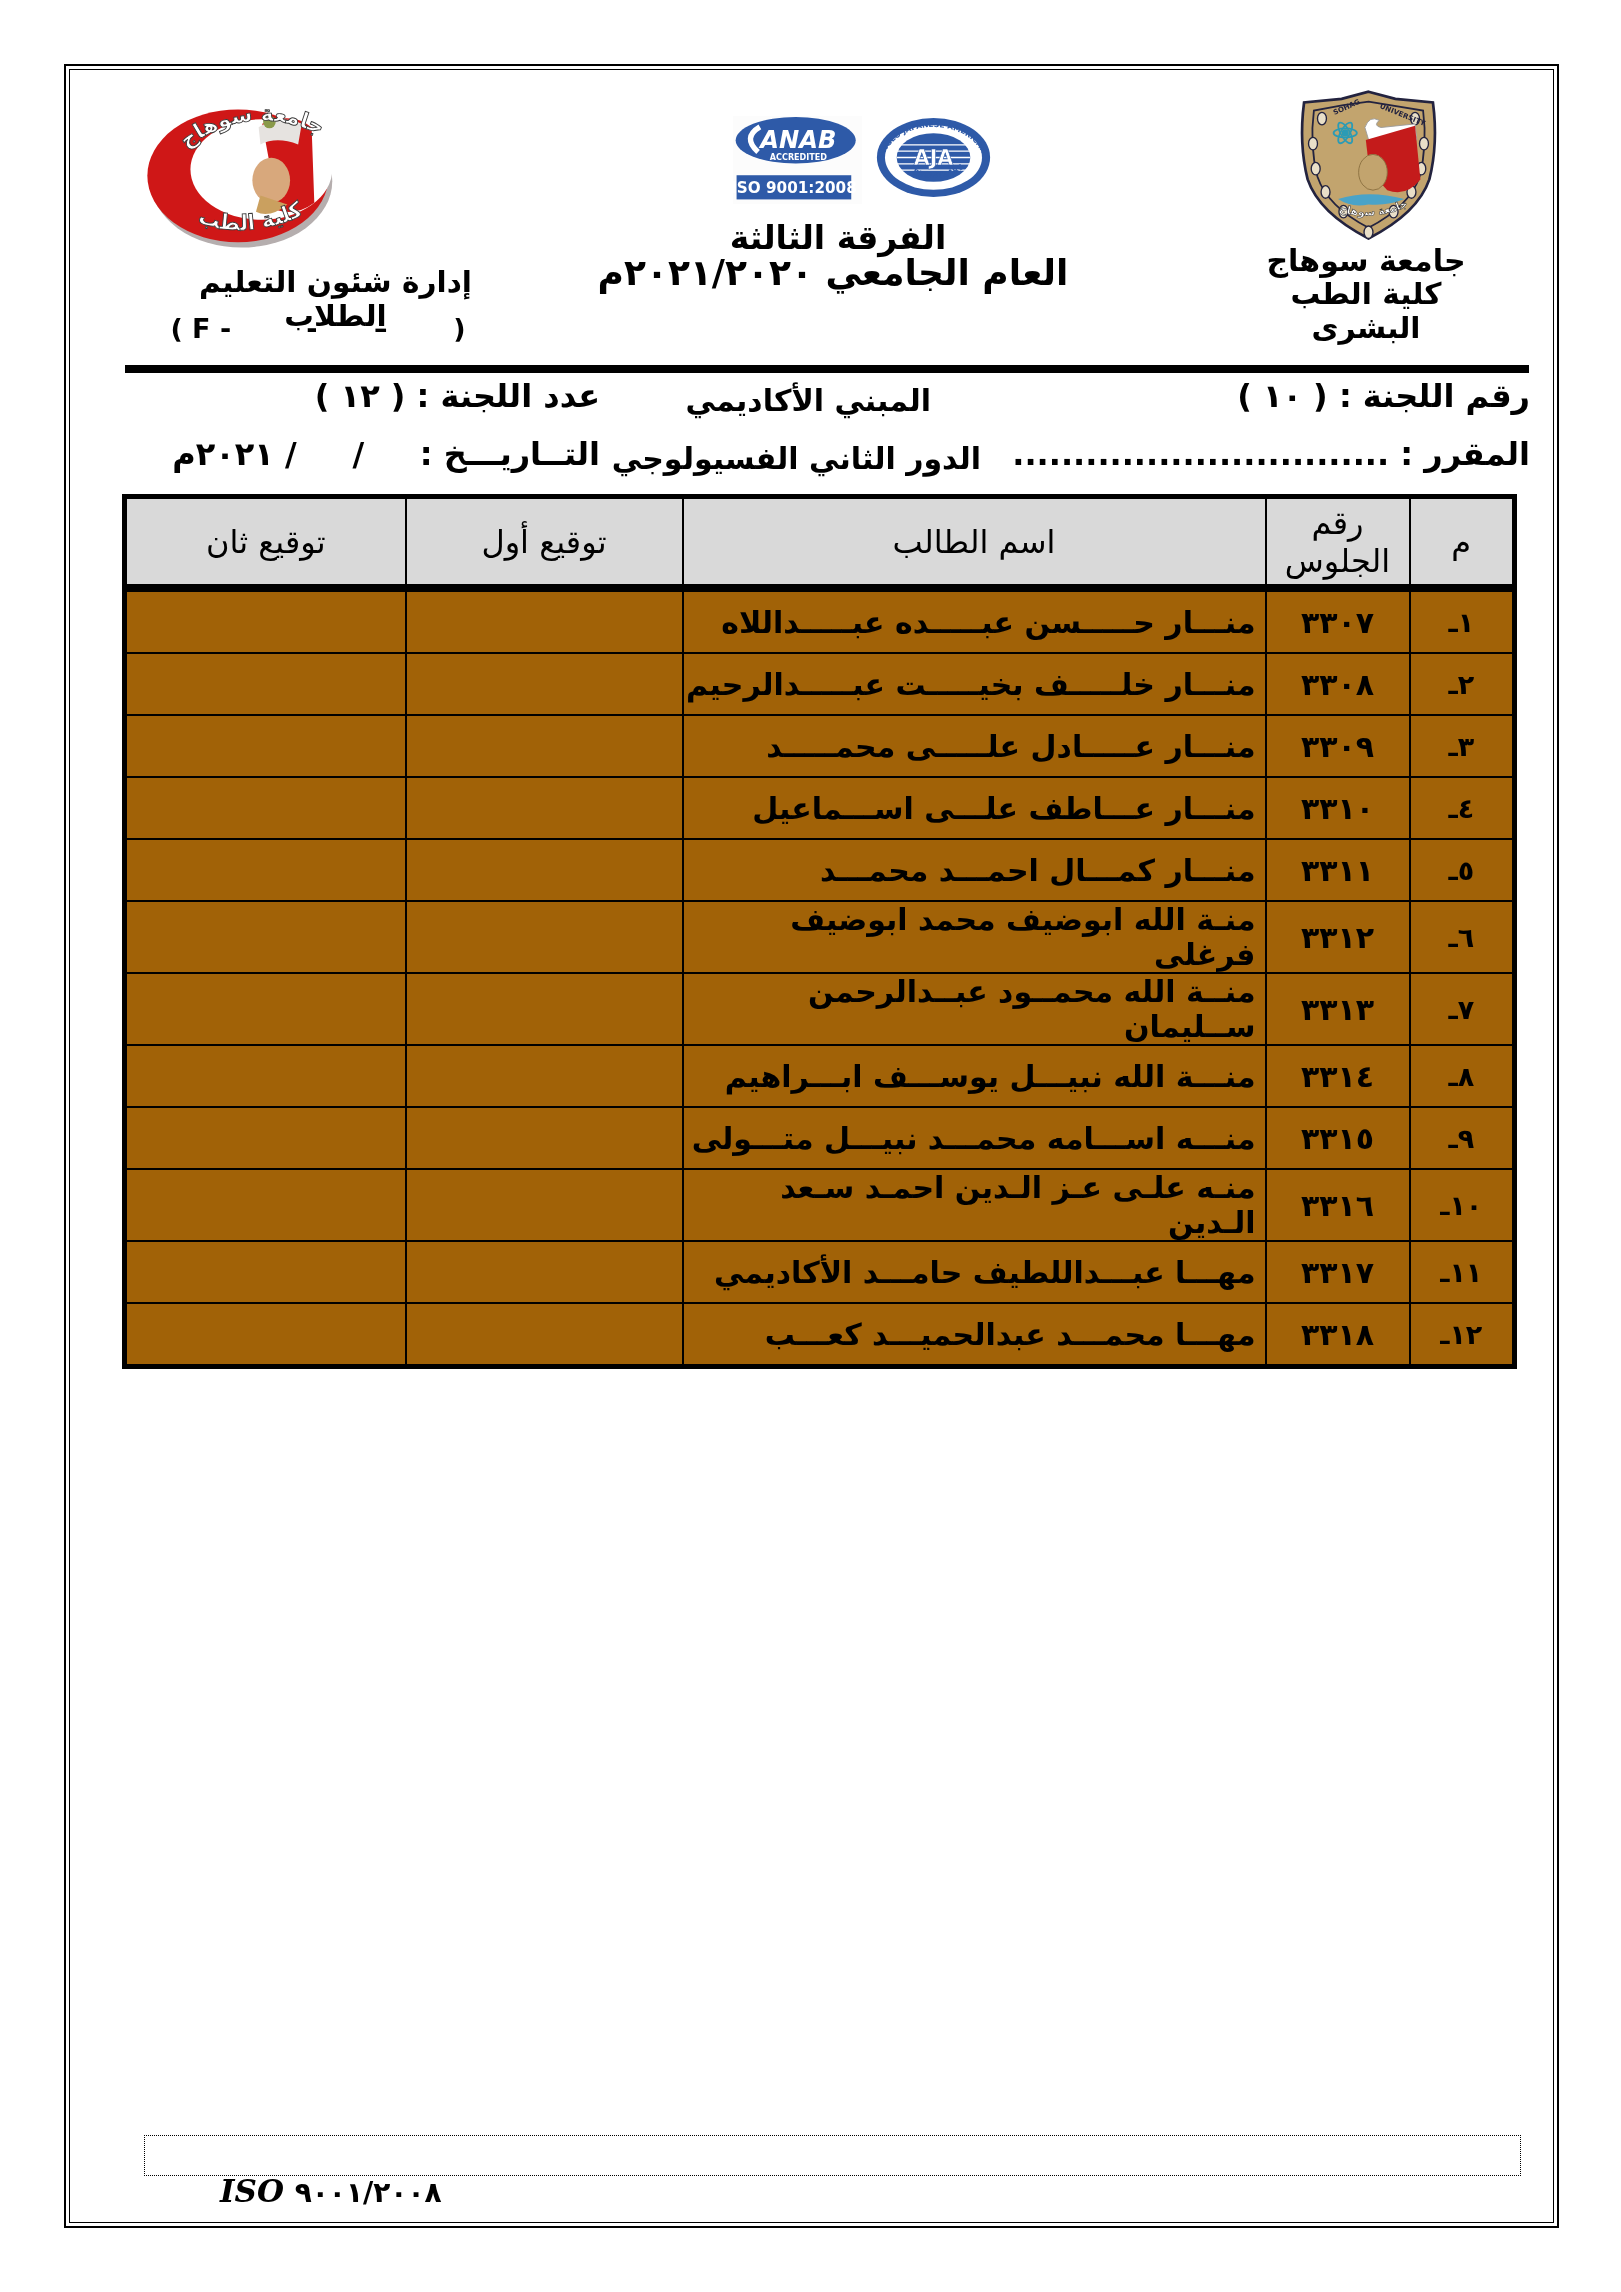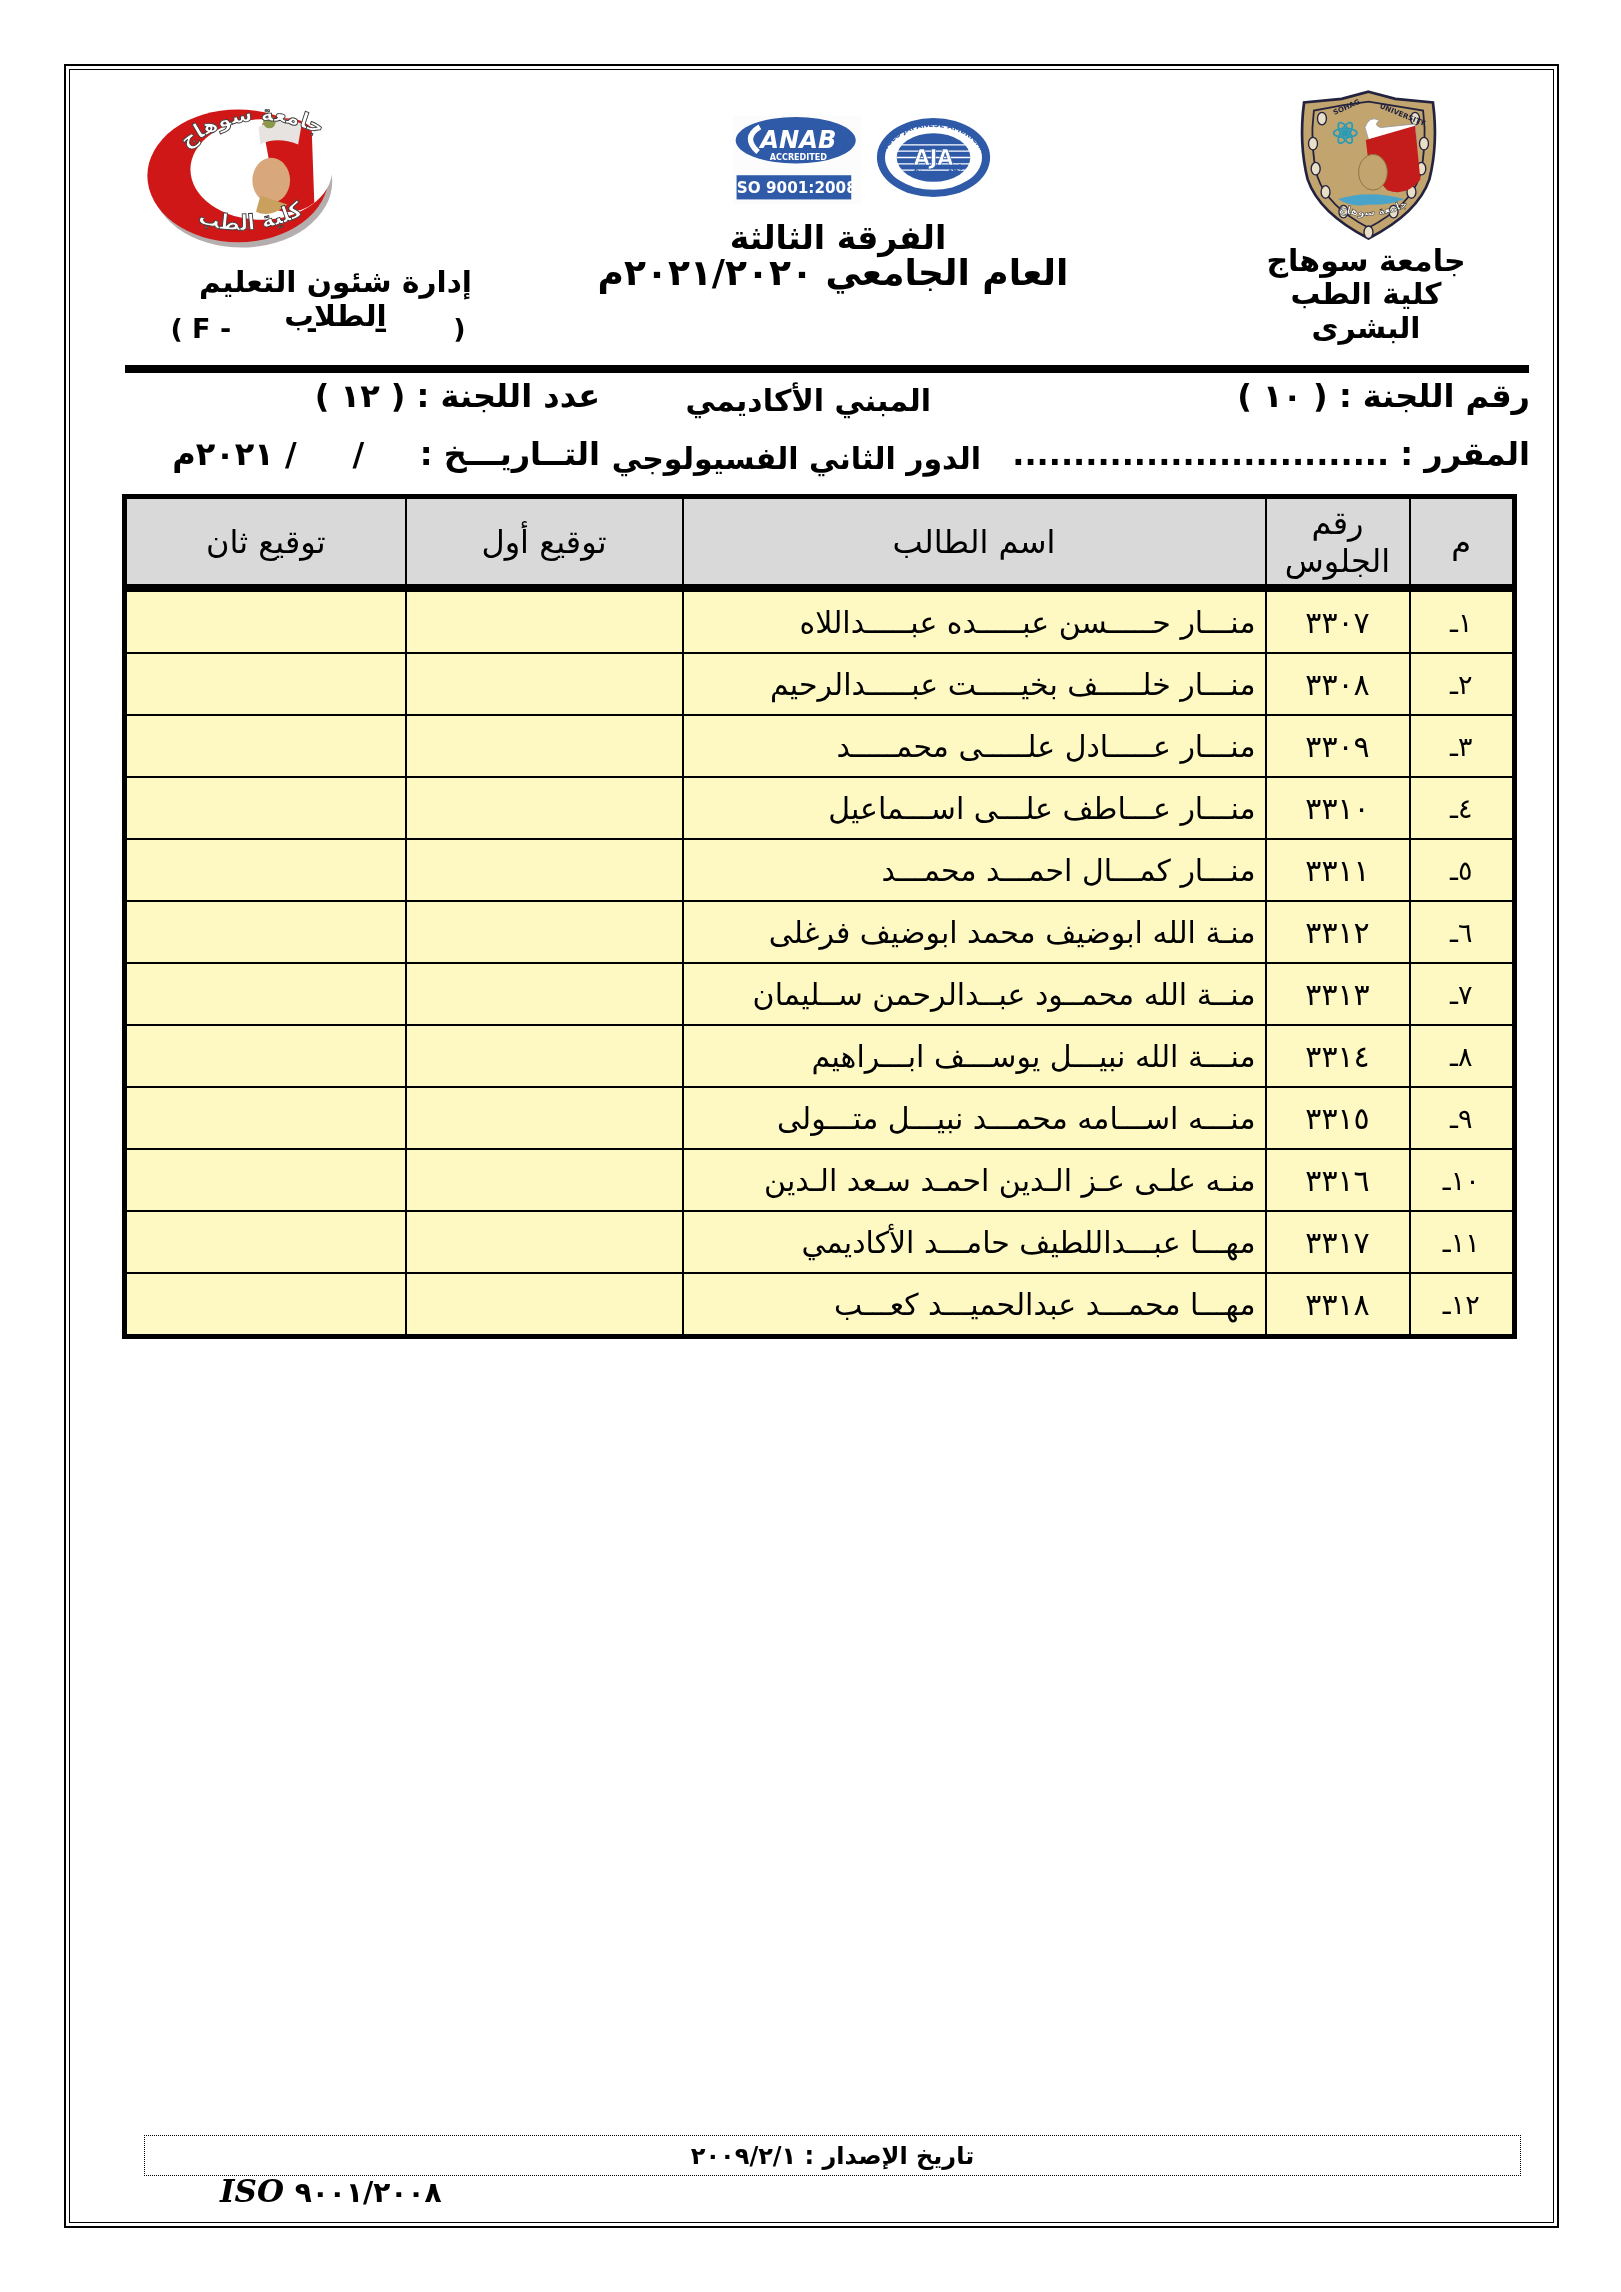--- a/index.html
+++ b/index.html
@@ -26,22 +26,22 @@
   table.students{
     position:absolute;left:122px;top:494px;width:1390px;
     border-collapse:collapse;direction:rtl;table-layout:fixed;
     border:5.4px solid #000;
   }
   table.students th{
     background:#d9d9d9;height:85px;font-size:32px;font-weight:normal;
     border:2.7px solid #000;border-bottom:8px solid #000;vertical-align:middle;padding:0;
   }
   table.students td{
-    height:60px;border:2.7px solid #000;font-size:30px;font-weight:normal;
-    text-align:center;vertical-align:middle;padding:0;background:#fef9c3;
+    height:60px;border:2.7px solid #000;font-size:30px;font-weight:bold;
+    text-align:center;vertical-align:middle;padding:0;background:#a16207;
   }
   table.students td:nth-child(1){font-size:27px;}
   table.students td:nth-child(3){text-align:right;padding-right:9px;}
   
   .footer-box{
     position:absolute;left:144px;top:2135px;width:1377px;height:41px;
     display:flex;direction:rtl;border:1.8px dotted #000;box-sizing:border-box;
   }
   .footer-cell{
     display:flex;align-items:center;justify-content:center;
@@ -258,16 +258,15 @@
         <td>١٢ـ</td>
         <td>٣٣١٨</td>
         <td>مهـــا محمـــد عبدالحميـــد كعـــب</td>
         <td></td>
         <td></td>
       </tr>
     </tbody>
 </table>
 
 <div class="footer-box">
-  <div class="footer-cell second">تاريخ الإصدار : ٢٠٠٩/٢/١</div>
 </div>
 <div class="iso-line"><span class="iso-latin">ISO </span><span>٩٠٠١/٢٠٠٨</span></div>
 
 
 </body></html>

